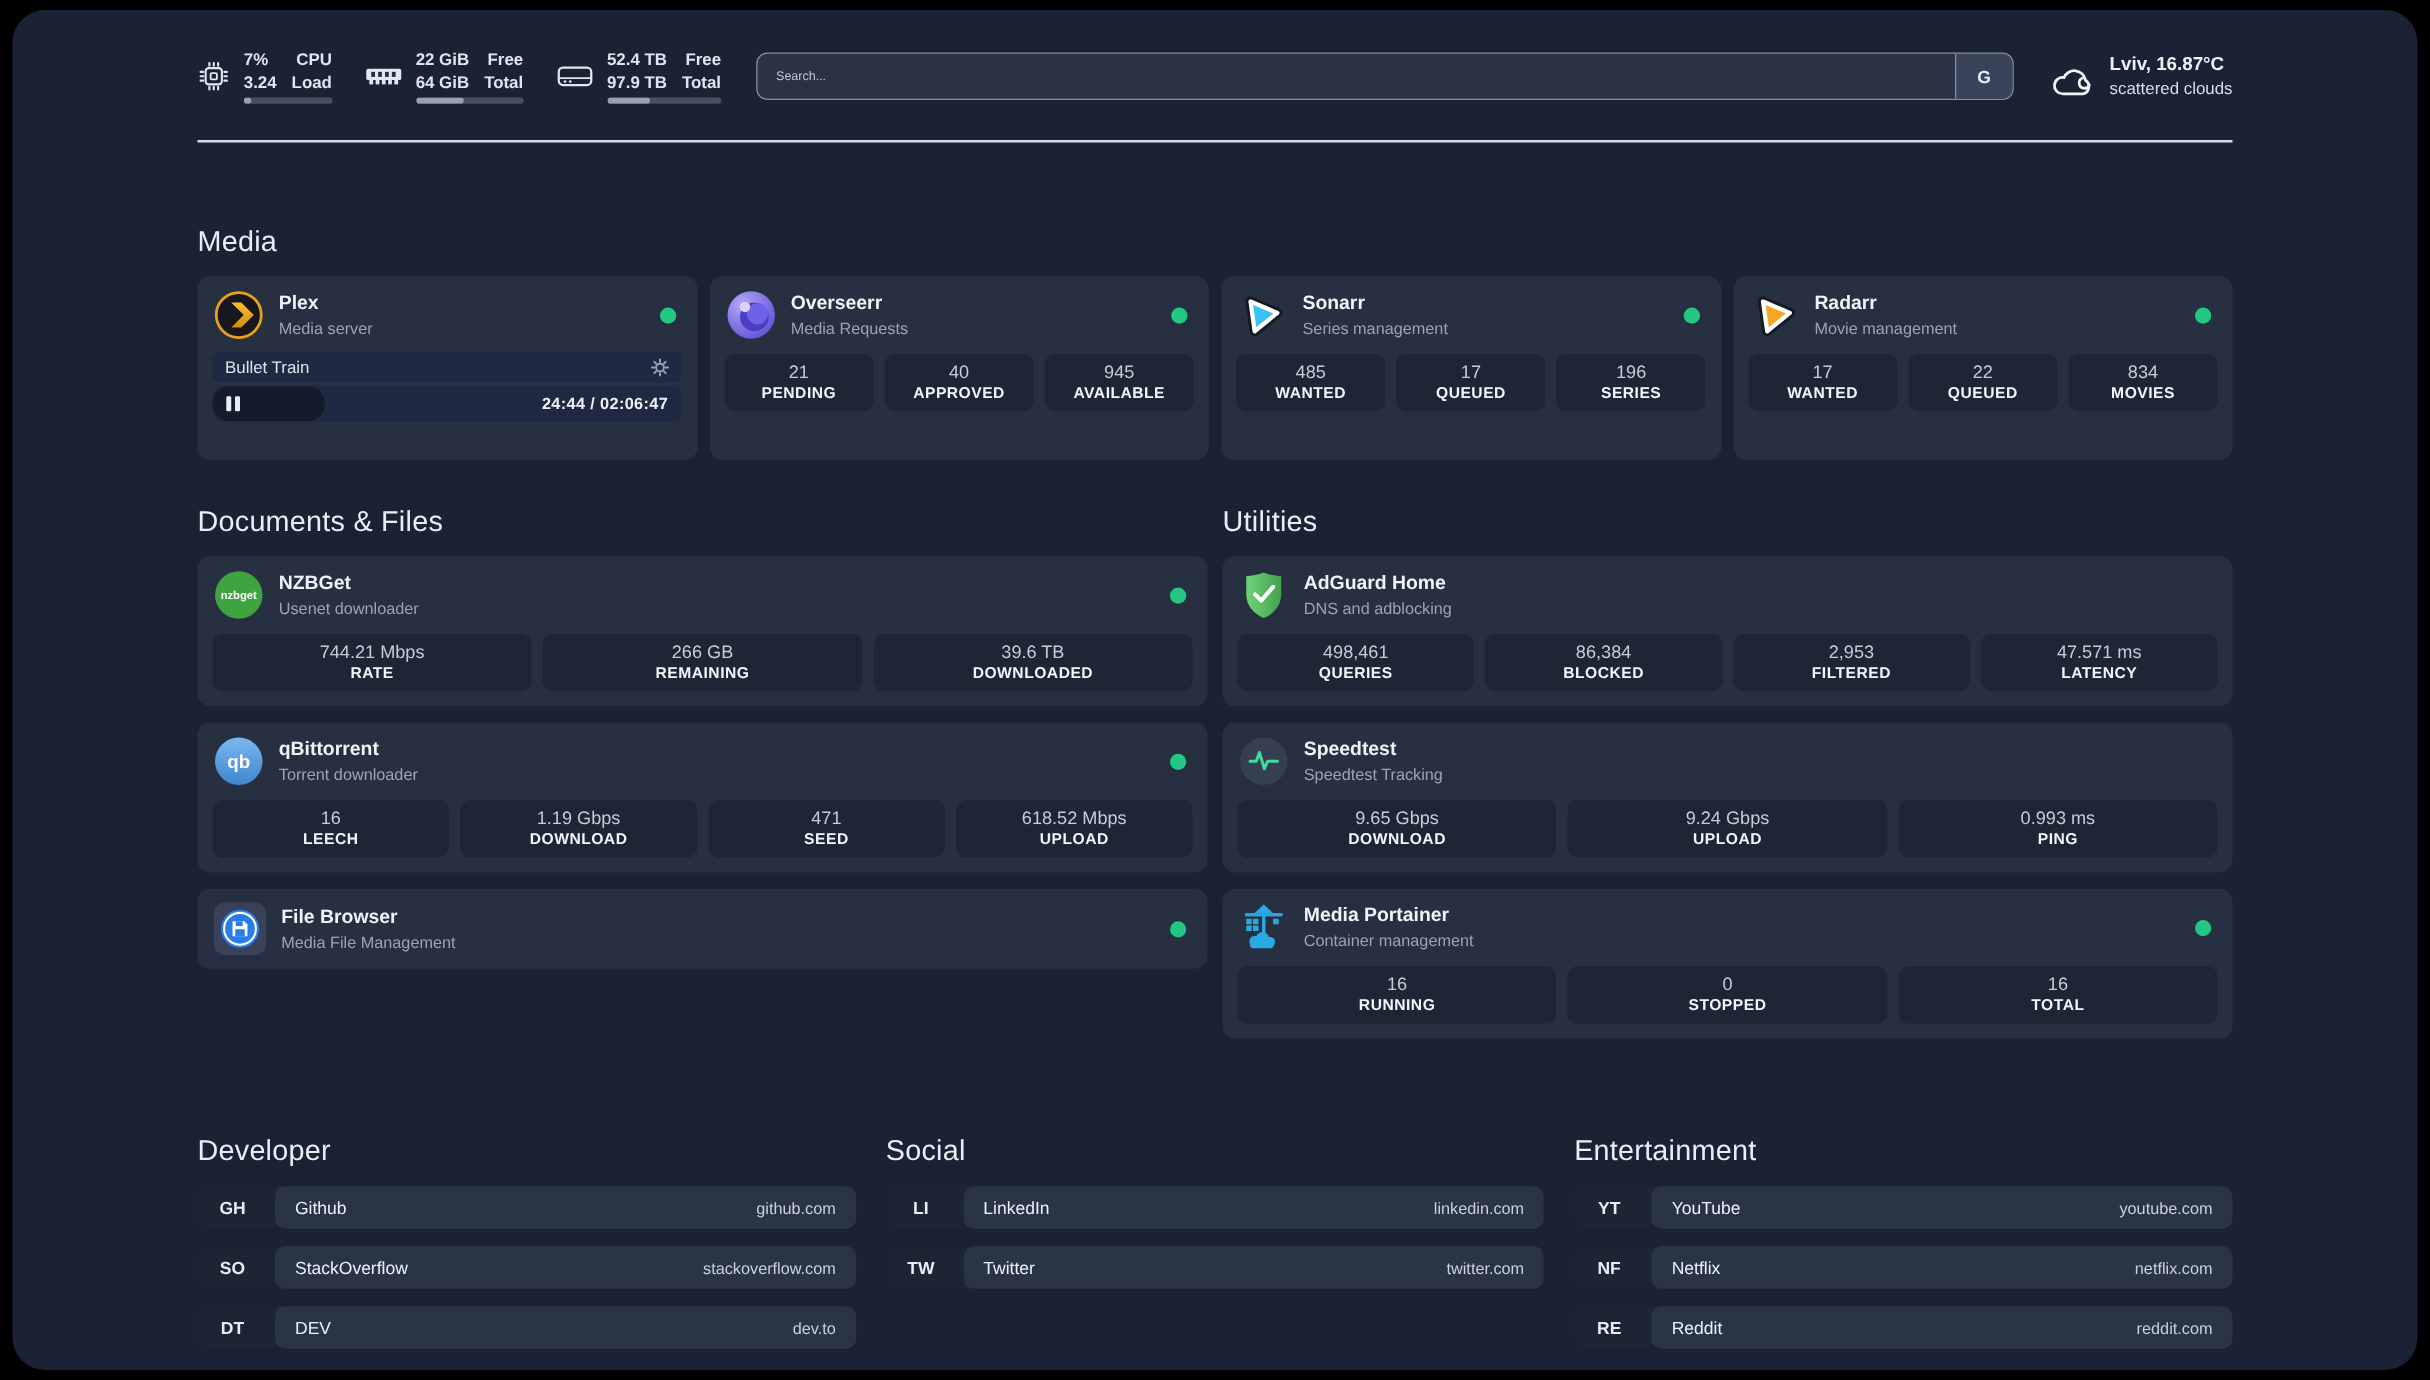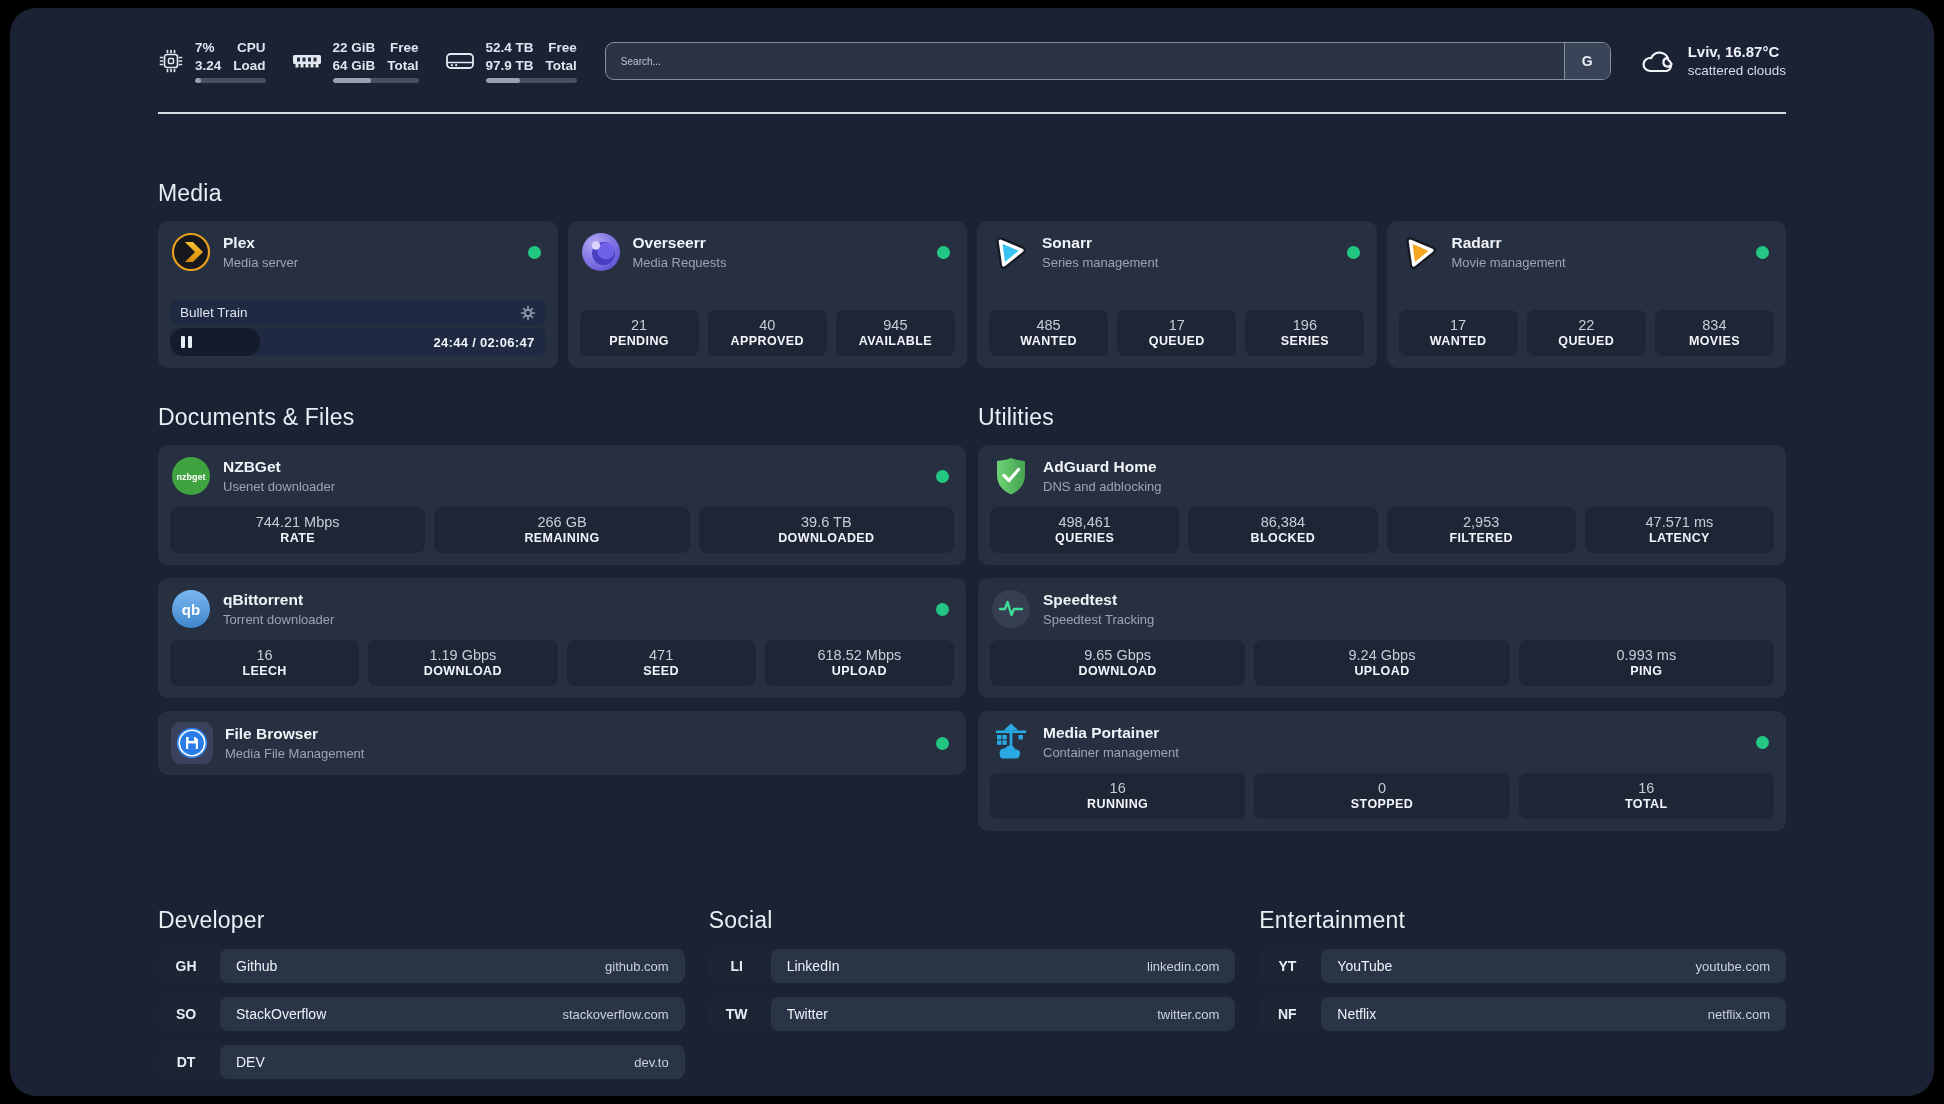--- a/index.html
+++ b/index.html
@@ -24,21 +24,21 @@
 
   .searchbar{flex:1;margin:0 28px;height:36px;border:1px solid #87909f;border-radius:9px;
         background:#2a3345;display:flex;align-items:stretch;overflow:hidden;}
   .searchbar input{flex:1;background:transparent;border:0;outline:0;color:#e8ecf4;
         padding:0 15px;font-size:10px;font-family:inherit;}
   .searchbar input::placeholder{color:#bfc6d4;}
   .engine-btn{width:46px;background:#3a4459;border:0;border-left:1px solid #87909f;
         display:flex;align-items:center;justify-content:center;font-size:14px;font-weight:600;
         color:#e8ecf4;cursor:pointer;font-family:inherit;}
 
-  .weather{display:flex;gap:13px;align-items:center;}
+  .weather{display:flex;gap:13px;align-items:flex-end;}
   .weather svg{display:block;}
   .weather-loc{font-size:15px;font-weight:600;color:#eef2f8;line-height:1.3;}
   .weather-desc{font-size:13.5px;color:#d9dee8;line-height:1.3;}
 
   .divider{height:2px;background:#e3e7ee;border:none;margin:30px 0 0;opacity:.95;}
 
   
   .section-title{font-size:23px;font-weight:500;color:#e9edf4;letter-spacing:.2px;margin:0;}
   .media-section{margin-top:66px;}
   .grid-media{display:grid;grid-template-columns:repeat(4,1fr);gap:10px;margin-top:14px;}
@@ -54,21 +54,21 @@
   .status-dot{width:13px;height:13px;border-radius:50%;background:#23c783;margin-left:auto;flex:none;}
 
   .stats{display:grid;gap:9px;padding:2px 12px 12px;}
   .cols-3{grid-template-columns:repeat(3,1fr);}
   .cols-4{grid-template-columns:repeat(4,1fr);}
   .stat{background:#1e2636;border-radius:8px;text-align:center;padding:7px 4px 8px;}
   .stat-value{font-size:14.5px;color:#c6cdd9;}
   .stat-label{font-size:12.5px;font-weight:700;color:#f2f5fa;letter-spacing:.4px;margin-top:1px;}
 
   
-  .media-card{height:147px;display:flex;flex-direction:column;box-sizing:border-box;justify-content:space-between;}
+  .media-card{height:147px;display:flex;flex-direction:column;box-sizing:border-box;}
   .player{margin:0 12px 12px;display:flex;flex-direction:column;gap:3px;}
   .player-title-row{background:#1f2941;border-radius:7px;display:flex;align-items:center;
         justify-content:space-between;padding:0 10px;height:25px;}
   .player-title{font-size:13.5px;color:#dde3ed;}
   .gear{display:flex;align-items:center;cursor:pointer;}
   .player-bar{position:relative;height:28px;background:#1f2941;border-radius:8px;cursor:pointer;}
   .player-elapsed{position:absolute;left:0;top:0;bottom:0;background:#141b2c;border-radius:14px;
         display:flex;align-items:center;padding-left:11px;min-width:40px;box-sizing:border-box;}
   .pause-icon{display:flex;gap:3.5px;}
   .pause-icon i{width:3.5px;height:12px;background:#e8ecf4;border-radius:1px;display:block;}
@@ -611,17 +611,24 @@
           <span class="link-url">youtube.com</span>
         </span>
       </div>
       <div class="link-row">
         <span class="link-abbr">NF</span>
         <span class="link-main">
           <span class="link-name">Netflix</span>
           <span class="link-url">netflix.com</span>
         </span>
       </div>
+      <div class="link-row">
+        <span class="link-abbr">RE</span>
+        <span class="link-main">
+          <span class="link-name">Reddit</span>
+          <span class="link-url">reddit.com</span>
+        </span>
+      </div>
     </div>
   </div>
 
 </div>
 </div>
 
 </body></html>

